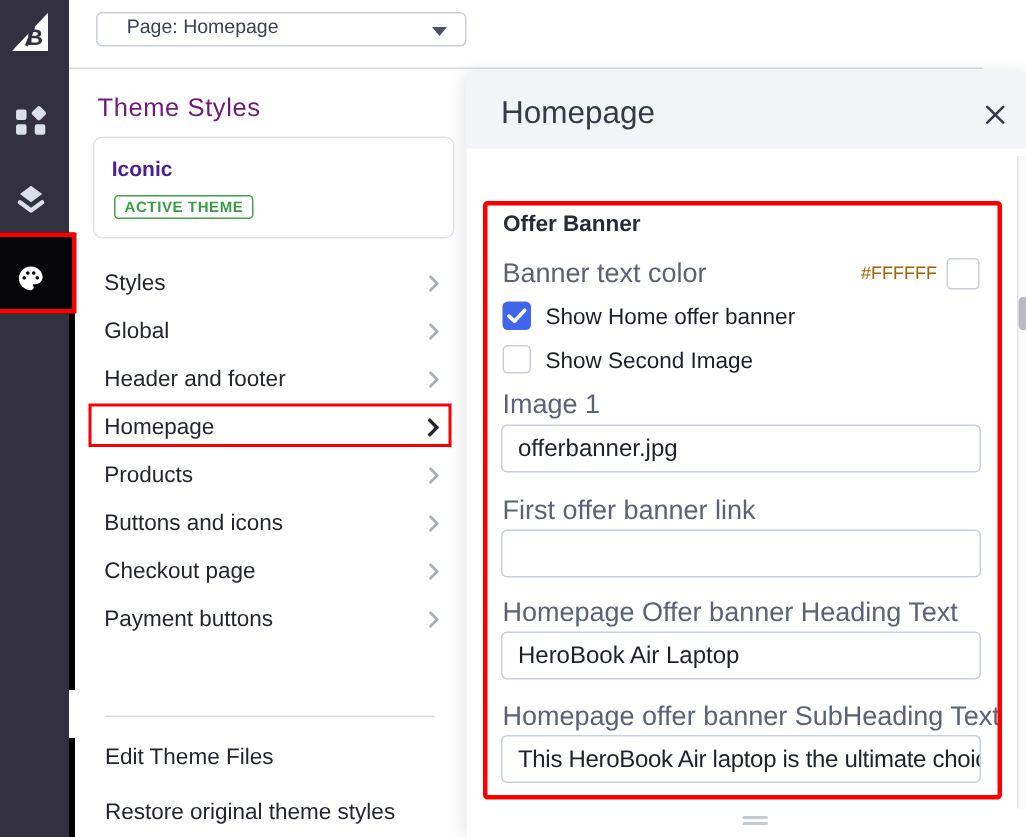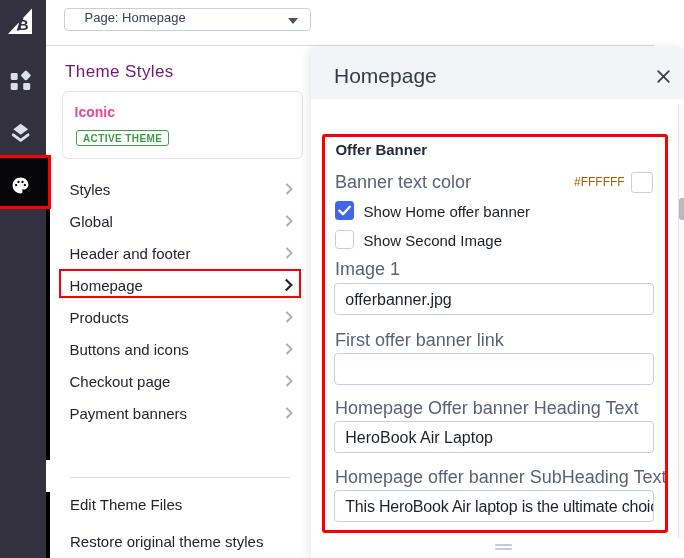--- a/index.html
+++ b/index.html
@@ -17,21 +17,21 @@
 
   
   #topbar { left:46px; top:0; width:609px; height:46px; background:#fff; border-bottom:1.7px solid #d6dbe3; }
   #pagedrop { left:17.5px; top:7.5px; width:247px; height:23px; background:#fff; border:1px solid #c8ceda; border-radius:4px; }
   #pagedrop span { position:absolute; left:20px; top:1.5px; font-size:13px; color:#394050; }
   #pagedrop .caret { position:absolute; right:12px; top:9px; width:0; height:0; border-left:5px solid transparent; border-right:5px solid transparent; border-top:6px solid #4a5162; }
 
   
   #themestyles { left:65px; top:61.5px; font-size:17px; letter-spacing:0.4px; color:#701a75; }
   #card { left:61.5px; top:90.5px; width:241px; height:68px; border:1px solid #e0e4ea; border-radius:6px; background:#fff; }
-  #card .iconic { position:absolute; left:12px; top:12.5px; font-size:14px; font-weight:bold; color:#ec4899; }
+  #card .iconic { position:absolute; left:12px; top:12.5px; font-size:14px; font-weight:bold; color:#4c1d95; }
   #card .badge { position:absolute; left:13.5px; top:38px; font-size:10px; font-weight:bold; letter-spacing:0.4px; color:#3a9c45; border:1.5px solid #43a04c; border-radius:3px; padding:2px 6px 1.5px 6px; }
 
   #menu { left:46px; top:172.5px; width:264px; }
   #menu .item { position:relative; height:32px; }
   #menu .item .txt { position:absolute; left:23.5px; top:50%; transform:translateY(-50%); font-size:15px; color:#23262e; }
   #menu .item svg { position:absolute; right:17px; top:50%; transform:translateY(-50%); }
   #redbox-menu { left:58.5px; top:268.5px; width:242.5px; height:29.5px; border:2.6px solid #fb0000; }
   #divider { left:70px; top:477px; width:220px; height:1px; background:#dadde4; }
   #editthemefiles { left:70px; top:496px; font-size:15px; color:#23262e; }
   #restore { left:70px; top:533px; font-size:15px; color:#23262e; }
@@ -153,21 +153,21 @@
         <path d="M1.5 1 L6.5 6 L1.5 11" fill="none" stroke="#a8aebe" stroke-width="1.8"></path>
       </svg>
     </div>
     <div class="item">
       <span class="txt">Checkout page</span>
       <svg width="8" height="12" viewBox="0 0 8 12">
         <path d="M1.5 1 L6.5 6 L1.5 11" fill="none" stroke="#a8aebe" stroke-width="1.8"></path>
       </svg>
     </div>
     <div class="item">
-      <span class="txt">Payment banners</span>
+      <span class="txt">Payment buttons</span>
       <svg width="8" height="12" viewBox="0 0 8 12">
         <path d="M1.5 1 L6.5 6 L1.5 11" fill="none" stroke="#a8aebe" stroke-width="1.8"></path>
       </svg>
     </div>
   </div>
   <div class="abs" id="redbox-menu"></div>
   <div class="abs" id="divider"></div>
   <div class="abs" id="editthemefiles">Edit Theme Files</div>
   <div class="abs" id="restore">Restore original theme styles</div>
 

